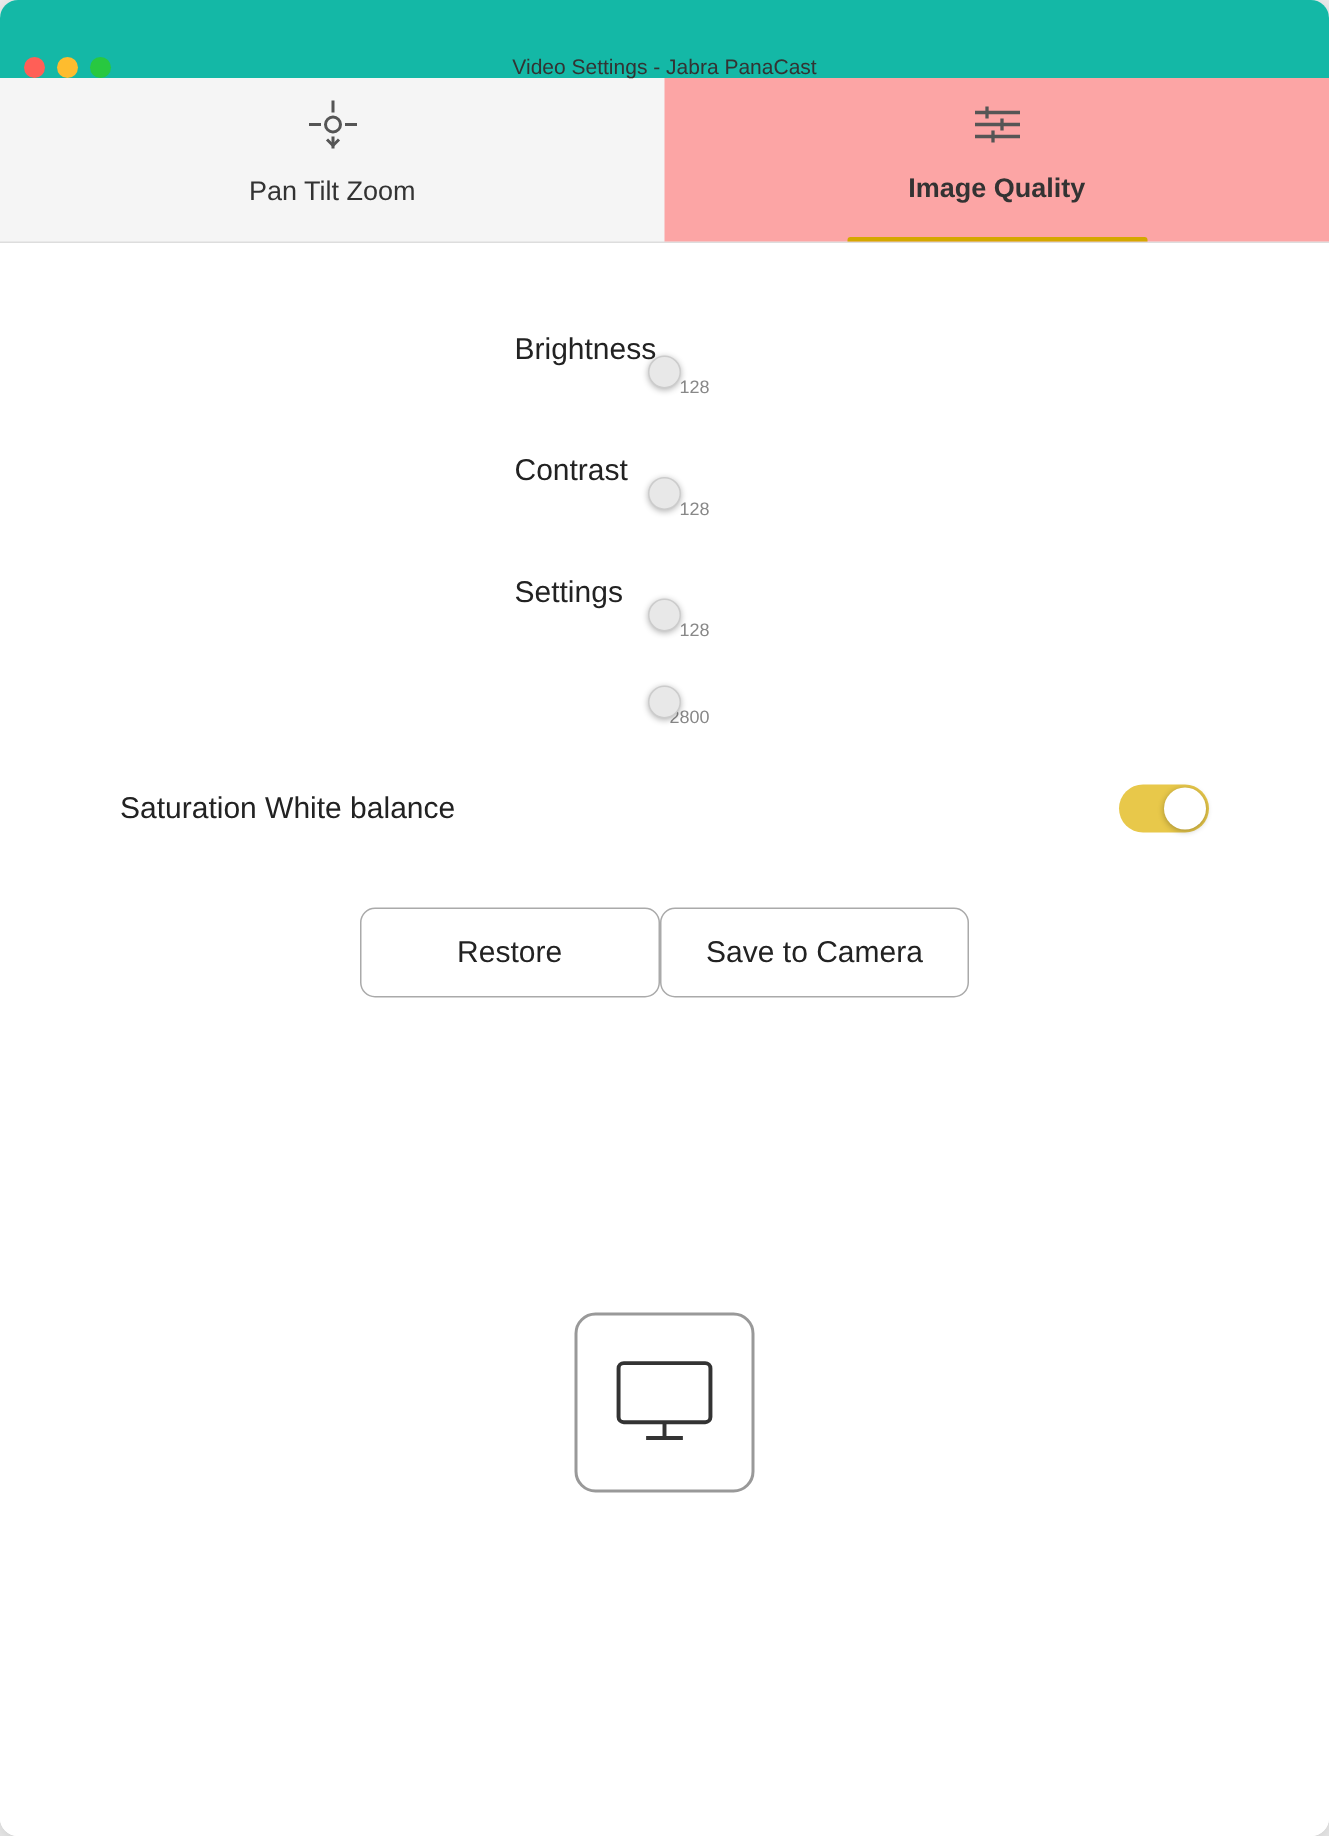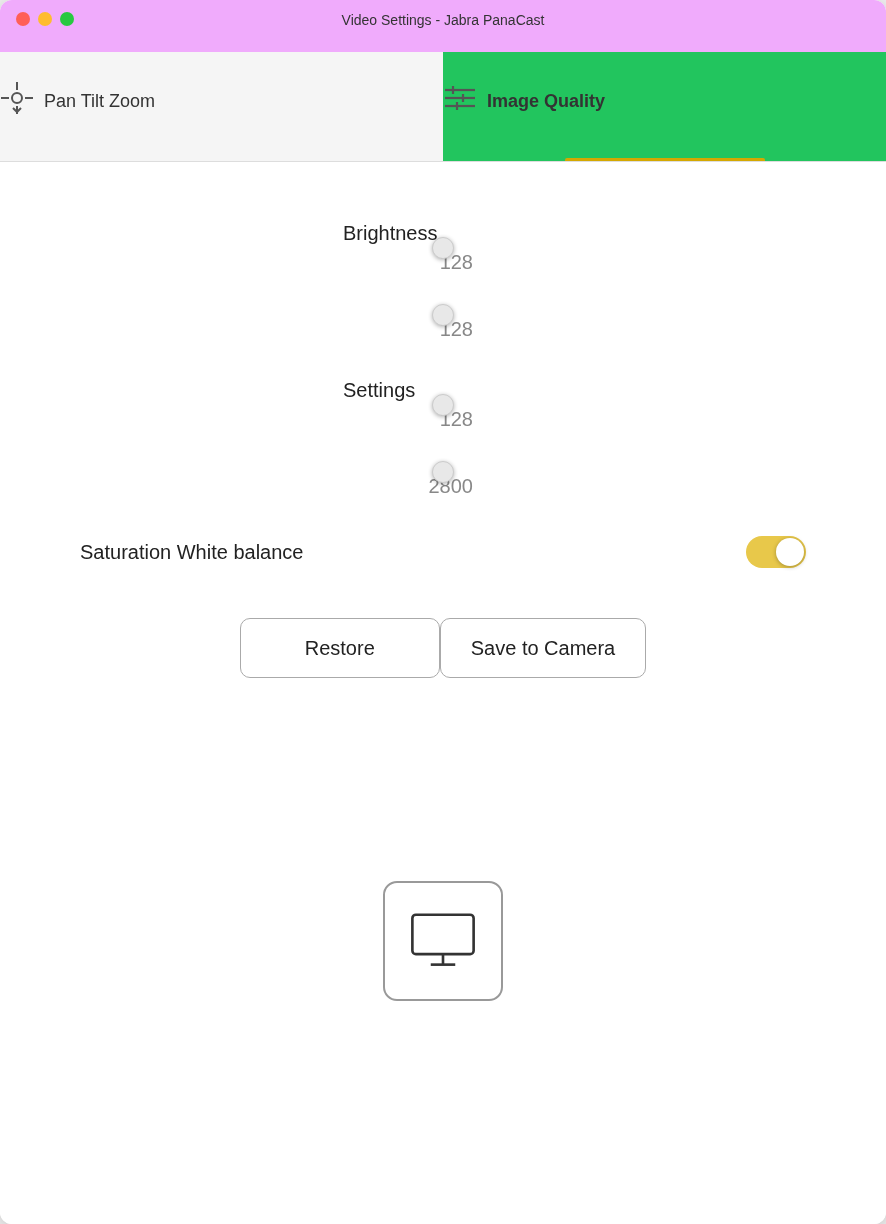--- a/index.html
+++ b/index.html
@@ -18,25 +18,25 @@
       background: #ffffff;
       border-radius: 12px;
       box-shadow: 0 4px 20px rgba(0,0,0,0.2);
       display: flex;
       flex-direction: column;
       overflow: hidden;
     }
 
     
     .title-bar {
-      background: #f0abfc;
+      background: #14b8a6;
       height: 52px;
       display: flex;
-      align-items: flex-start;
-      padding: 12px 16px;
+      align-items: flex-end;
+      padding: 0 16px;
       position: relative;
       flex-shrink: 0;
     }
 
     .window-controls {
       display: flex;
       gap: 8px;
       align-items: center;
     }
 
@@ -77,29 +77,31 @@
       display: flex;
       background: #f5f5f5;
       border-bottom: 1px solid #ddd;
       flex-shrink: 0;
       height: 110px;
     }
 
     .tab {
       flex: 1;
       display: flex;
-      align-items: center;
+      flex-direction: column;
+      align-items: center;
+      justify-content: center;
       gap: 10px;
       cursor: pointer;
       position: relative;
       padding-bottom: 10px;
     }
 
     .tab.active {
-      background: #22c55e;
+      background: #fca5a5;
     }
 
     .tab.active::after {
       content: '';
       position: absolute;
       bottom: 0;
       left: 50%;
       transform: translateX(-50%);
       width: 200px;
       height: 3px;
@@ -189,21 +191,21 @@
       border-radius: 50%;
       box-shadow: 0 1px 4px rgba(0,0,0,0.3);
       position: absolute;
       top: 50%;
       transform: translate(-50%, -50%);
       cursor: pointer;
       border: 1px solid #ccc;
     }
 
     .slider-value {
-      font-size: 20px;
+      font-size: 12px;
       color: #888;
       width: 60px;
       text-align: right;
       flex-shrink: 0;
     }
 
     
     .toggle-row {
       display: flex;
       align-items: center;
@@ -344,20 +346,21 @@
       <div class="slider-container">
         <div class="slider-track">
           <div class="slider-fill" style="width: 50%"></div>
           <div class="slider-thumb" style="left: 50%"></div>
         </div>
       </div>
       <span class="slider-value">128</span>
     </div>
 
     <div class="slider-row">
+      <span class="slider-label">Contrast</span>
       <div class="slider-container">
         <div class="slider-track">
           <div class="slider-fill" style="width: 53%"></div>
           <div class="slider-thumb" style="left: 53%"></div>
         </div>
       </div>
       <span class="slider-value">128</span>
     </div>
 
 

